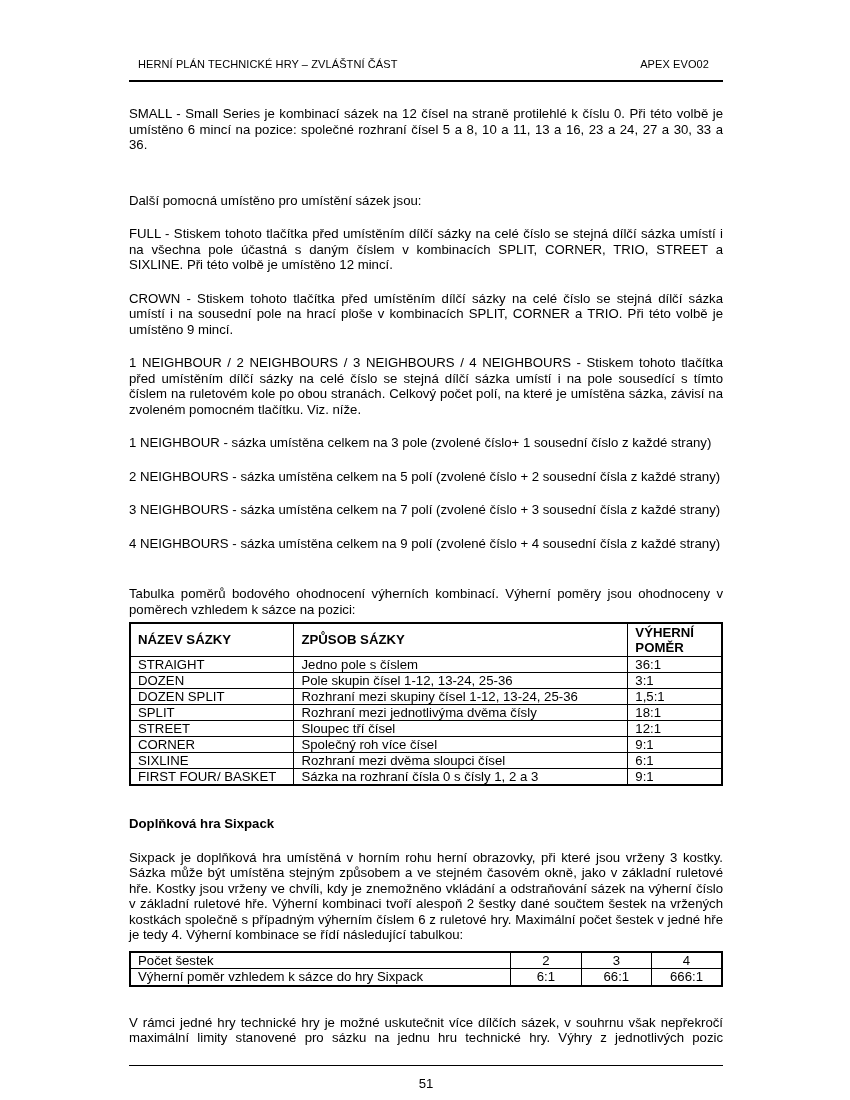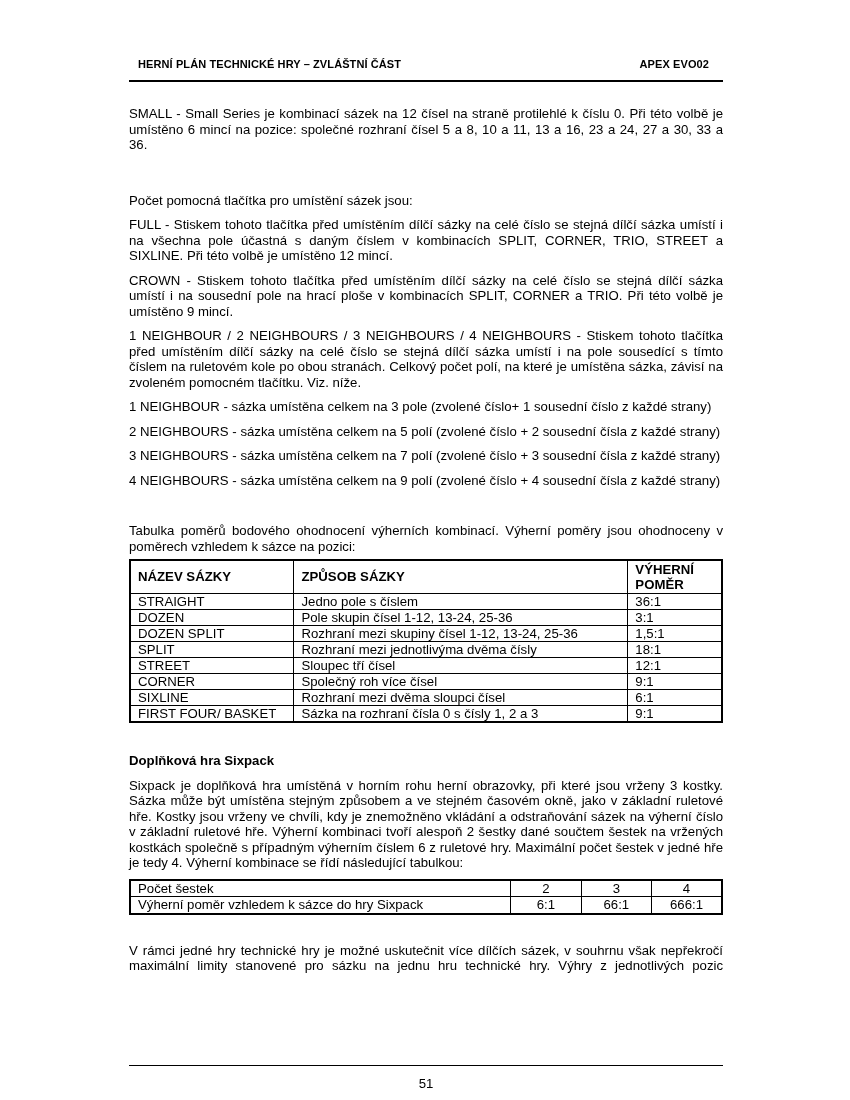--- a/index.html
+++ b/index.html
@@ -23,33 +23,32 @@
 
   
   .doc-header {
     display: flex;
     justify-content: space-between;
     align-items: center;
     font-size: 11px;
     line-height: 13px;
     letter-spacing: 0.1px;
     padding: 0 14px 0 9px;
-    font-weight: bold;
   }
   .header-rule {
     border-top: 2px solid #000;
     margin-top: 9px;
   }
 
   
   .para {
     font-size: 13.2px;
     line-height: 15.5px;
     text-align: justify;
-    margin-top: 9px;
+    margin-top: 18px;
   }
   .para.first { margin-top: 24px; }
   .para.gap-large { margin-top: 40px; }
   .para.gap-table-intro { margin-top: 35px; }
   .para.last-justify { margin-top: 28px; text-align-last: justify; }
 
   
   table {
     width: 100%;
     border-collapse: collapse;
@@ -106,21 +105,21 @@
 <div class="page">
   <div class="content">
 
     <div class="doc-header">
       <span>HERNÍ PLÁN TECHNICKÉ HRY – ZVLÁŠTNÍ ČÁST</span>
       <span>APEX EVO02</span>
     </div>
     <div class="header-rule"></div>
 
     <p class="para first">SMALL - Small Series je kombinací sázek na 12 čísel na straně protilehlé k číslu 0. Při této volbě je umístěno 6 mincí na pozice: společné rozhraní čísel 5 a 8, 10 a 11, 13 a 16, 23 a 24, 27 a 30, 33 a 36.</p>
-    <p class="para gap-large">Počet pomocná tlačítka pro umístění sázek jsou:</p>
+    <p class="para gap-large">Další pomocná umístěno pro umístění sázek jsou:</p>
     <p class="para">FULL - Stiskem tohoto tlačítka před umístěním dílčí sázky na celé číslo se stejná dílčí sázka umístí i na všechna pole účastná s daným číslem v kombinacích SPLIT, CORNER, TRIO, STREET a SIXLINE. Při této volbě je umístěno 12 mincí.</p>
     <p class="para">CROWN - Stiskem tohoto tlačítka před umístěním dílčí sázky na celé číslo se stejná dílčí sázka umístí i na sousední pole na hrací ploše v kombinacích SPLIT, CORNER a TRIO. Při této volbě je umístěno 9 mincí.</p>
     <p class="para">1 NEIGHBOUR / 2 NEIGHBOURS / 3 NEIGHBOURS / 4 NEIGHBOURS - Stiskem tohoto tlačítka před umístěním dílčí sázky na celé číslo se stejná dílčí sázka umístí i na pole sousedící s tímto číslem na ruletovém kole po obou stranách. Celkový počet polí, na které je umístěna sázka, závisí na zvoleném pomocném tlačítku. Viz. níže.</p>
     <p class="para">1 NEIGHBOUR - sázka umístěna celkem na 3 pole (zvolené číslo+ 1 sousední číslo z každé strany)</p>
     <p class="para">2 NEIGHBOURS - sázka umístěna celkem na 5 polí (zvolené číslo + 2 sousední čísla z každé strany)</p>
     <p class="para">3 NEIGHBOURS - sázka umístěna celkem na 7 polí (zvolené číslo + 3 sousední čísla z každé strany)</p>
     <p class="para">4 NEIGHBOURS - sázka umístěna celkem na 9 polí (zvolené číslo + 4 sousední čísla z každé strany)</p>
     <p class="para gap-table-intro">Tabulka poměrů bodového ohodnocení výherních kombinací. Výherní poměry jsou ohodnoceny v poměrech vzhledem k sázce na pozici:</p>
 
     <table class="bets-table">

